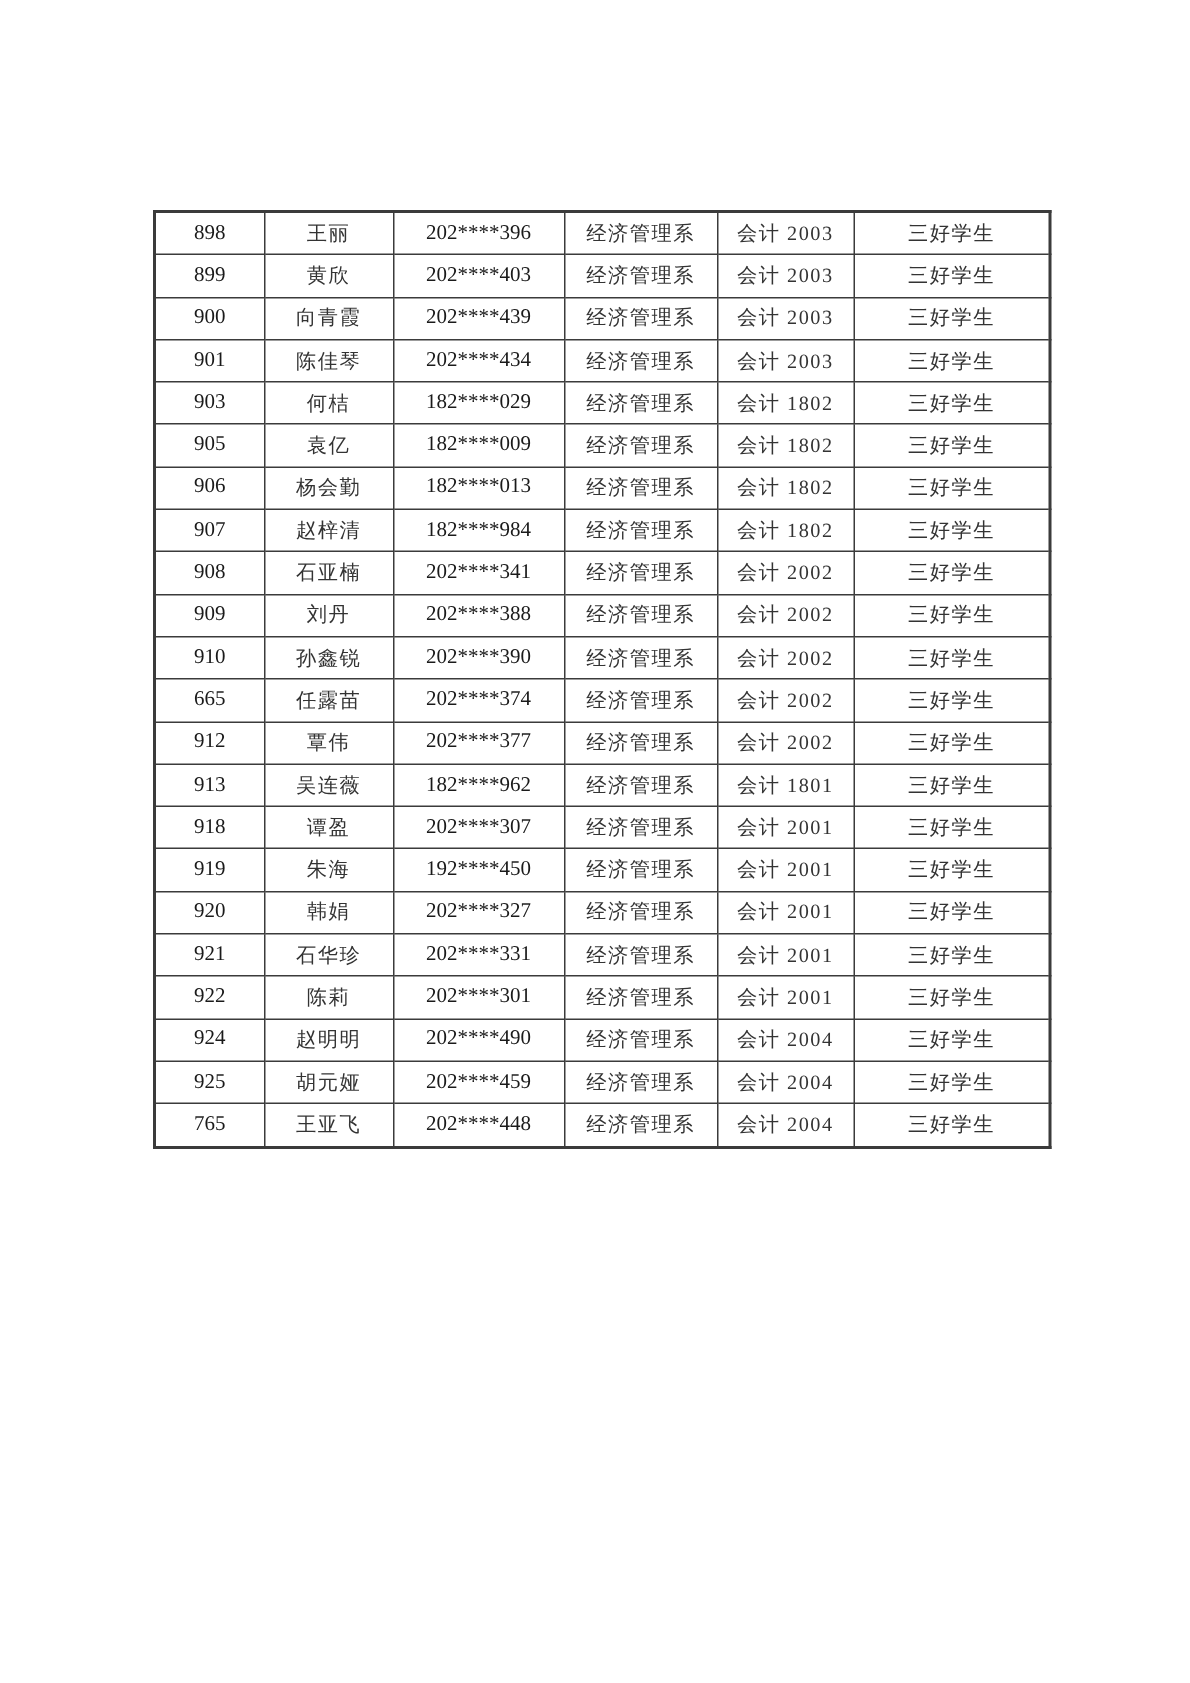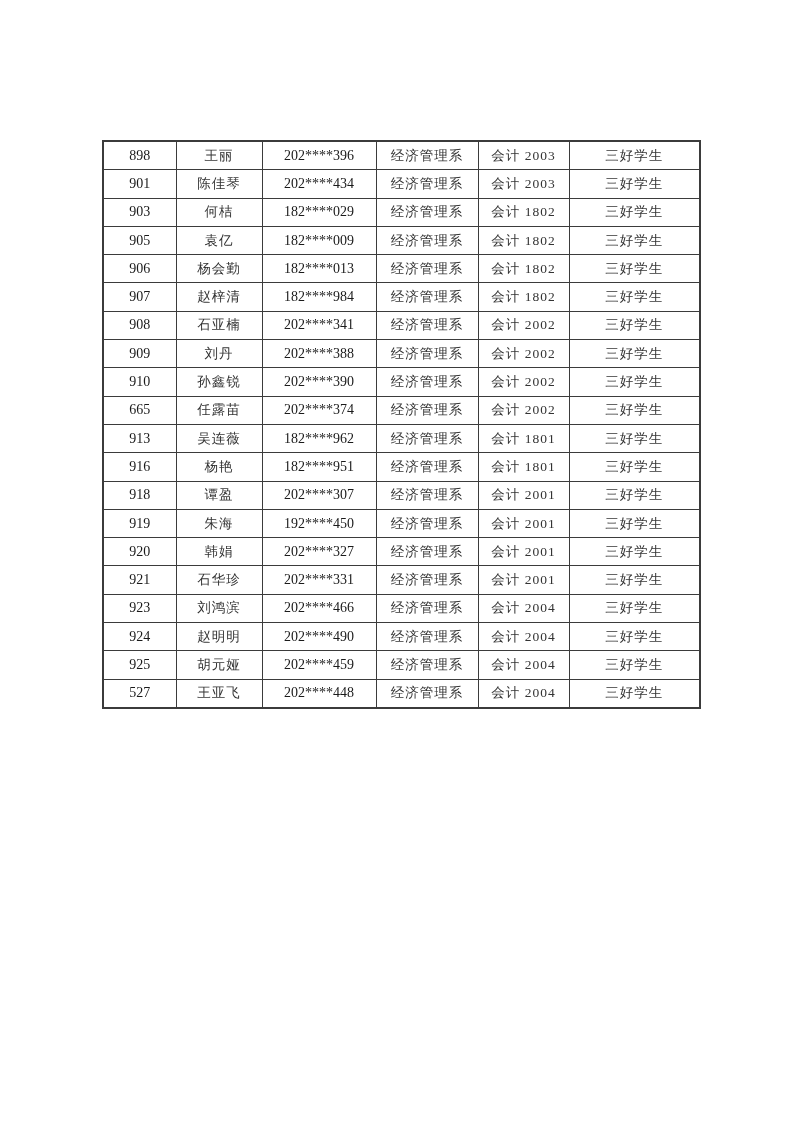--- a/index.html
+++ b/index.html
@@ -74,20 +74,36 @@
     <tbody>
         <tr>
           <td class="num">898</td>
           <td class="cjk">王丽</td>
           <td class="num">202****396</td>
           <td class="cjk">经济管理系</td>
           <td class="cjk">会计 2003</td>
           <td class="cjk">三好学生</td>
         </tr>
         <tr>
+          <td class="num">899</td>
+          <td class="cjk">黄欣</td>
+          <td class="num">202****403</td>
+          <td class="cjk">经济管理系</td>
+          <td class="cjk">会计 2003</td>
+          <td class="cjk">三好学生</td>
+        </tr>
+        <tr>
+          <td class="num">900</td>
+          <td class="cjk">向青霞</td>
+          <td class="num">202****439</td>
+          <td class="cjk">经济管理系</td>
+          <td class="cjk">会计 2003</td>
+          <td class="cjk">三好学生</td>
+        </tr>
+        <tr>
           <td class="num">901</td>
           <td class="cjk">陈佳琴</td>
           <td class="num">202****434</td>
           <td class="cjk">经济管理系</td>
           <td class="cjk">会计 2003</td>
           <td class="cjk">三好学生</td>
         </tr>
         <tr>
           <td class="num">903</td>
           <td class="cjk">何桔</td>
@@ -146,36 +162,36 @@
         </tr>
         <tr>
           <td class="num">665</td>
           <td class="cjk">任露苗</td>
           <td class="num">202****374</td>
           <td class="cjk">经济管理系</td>
           <td class="cjk">会计 2002</td>
           <td class="cjk">三好学生</td>
         </tr>
         <tr>
+          <td class="num">912</td>
+          <td class="cjk">覃伟</td>
+          <td class="num">202****377</td>
+          <td class="cjk">经济管理系</td>
+          <td class="cjk">会计 2002</td>
+          <td class="cjk">三好学生</td>
+        </tr>
+        <tr>
           <td class="num">913</td>
           <td class="cjk">吴连薇</td>
           <td class="num">182****962</td>
           <td class="cjk">经济管理系</td>
           <td class="cjk">会计 1801</td>
           <td class="cjk">三好学生</td>
         </tr>
         <tr>
-          <td class="num">916</td>
-          <td class="cjk">杨艳</td>
-          <td class="num">182****951</td>
-          <td class="cjk">经济管理系</td>
-          <td class="cjk">会计 1801</td>
-          <td class="cjk">三好学生</td>
-        </tr>
-        <tr>
           <td class="num">918</td>
           <td class="cjk">谭盈</td>
           <td class="num">202****307</td>
           <td class="cjk">经济管理系</td>
           <td class="cjk">会计 2001</td>
           <td class="cjk">三好学生</td>
         </tr>
         <tr>
           <td class="num">919</td>
           <td class="cjk">朱海</td>
@@ -194,45 +210,45 @@
         </tr>
         <tr>
           <td class="num">921</td>
           <td class="cjk">石华珍</td>
           <td class="num">202****331</td>
           <td class="cjk">经济管理系</td>
           <td class="cjk">会计 2001</td>
           <td class="cjk">三好学生</td>
         </tr>
         <tr>
-          <td class="num">923</td>
-          <td class="cjk">刘鸿滨</td>
-          <td class="num">202****466</td>
-          <td class="cjk">经济管理系</td>
-          <td class="cjk">会计 2004</td>
+          <td class="num">922</td>
+          <td class="cjk">陈莉</td>
+          <td class="num">202****301</td>
+          <td class="cjk">经济管理系</td>
+          <td class="cjk">会计 2001</td>
           <td class="cjk">三好学生</td>
         </tr>
         <tr>
           <td class="num">924</td>
           <td class="cjk">赵明明</td>
           <td class="num">202****490</td>
           <td class="cjk">经济管理系</td>
           <td class="cjk">会计 2004</td>
           <td class="cjk">三好学生</td>
         </tr>
         <tr>
           <td class="num">925</td>
           <td class="cjk">胡元娅</td>
           <td class="num">202****459</td>
           <td class="cjk">经济管理系</td>
           <td class="cjk">会计 2004</td>
           <td class="cjk">三好学生</td>
         </tr>
         <tr>
-          <td class="num">527</td>
+          <td class="num">765</td>
           <td class="cjk">王亚飞</td>
           <td class="num">202****448</td>
           <td class="cjk">经济管理系</td>
           <td class="cjk">会计 2004</td>
           <td class="cjk">三好学生</td>
         </tr>
       </tbody>
   </table>
 
   <div class="footer">- 111 -</div>

